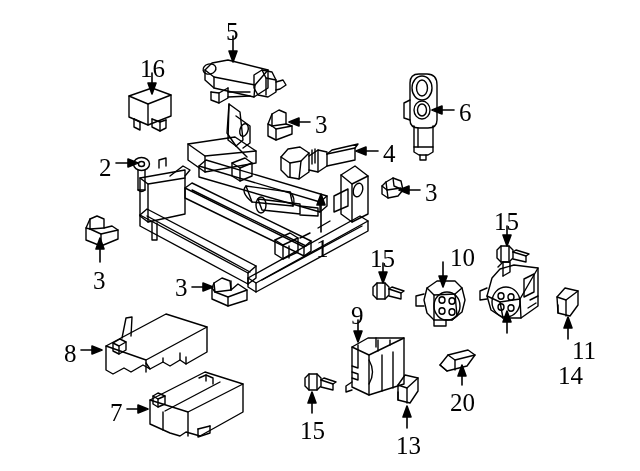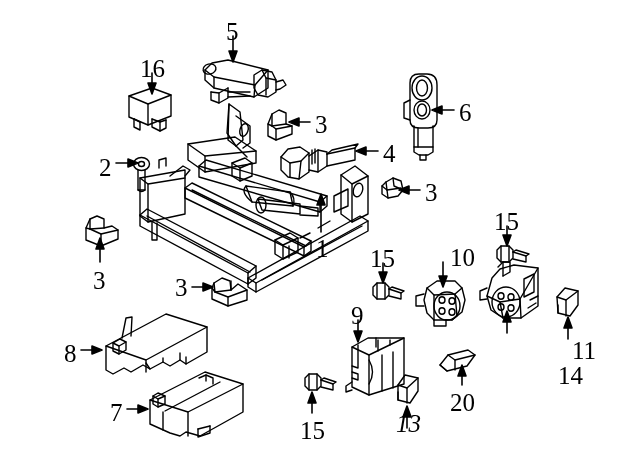--- a/index.html
+++ b/index.html
@@ -387,20 +387,20 @@
   <div class="callout" style="left:175px;top:275px;">3</div>
   <div class="callout" style="left:383px;top:141px;">4</div>
   <div class="callout" style="left:226px;top:19px;">5</div>
   <div class="callout" style="left:459px;top:100px;">6</div>
   <div class="callout" style="left:110px;top:400px;">7</div>
   <div class="callout" style="left:64px;top:341px;">8</div>
   <div class="callout" style="left:351px;top:303px;">9</div>
   <div class="callout" style="left:450px;top:245px;">10</div>
   <div class="callout" style="left:526px;top:338px;margin-left:46px;">11</div>
   <div class="callout" style="left:450px;top:390px;">20</div>
-  <div class="callout" style="left:396px;top:411px;font-style:italic;">13</div>
+  <div class="callout" style="left:396px;top:433px;">13</div>
   <div class="callout" style="left:558px;top:344px;margin-top:19px;">14</div>
   <div class="callout" style="left:370px;top:246px;">15</div>
   <div class="callout" style="left:494px;top:209px;">15</div>
   <div class="callout" style="left:300px;top:418px;">15</div>
   <div class="callout" style="left:140px;top:56px;text-align:center;">16</div>
 
 </div>
 
 </body></html>

